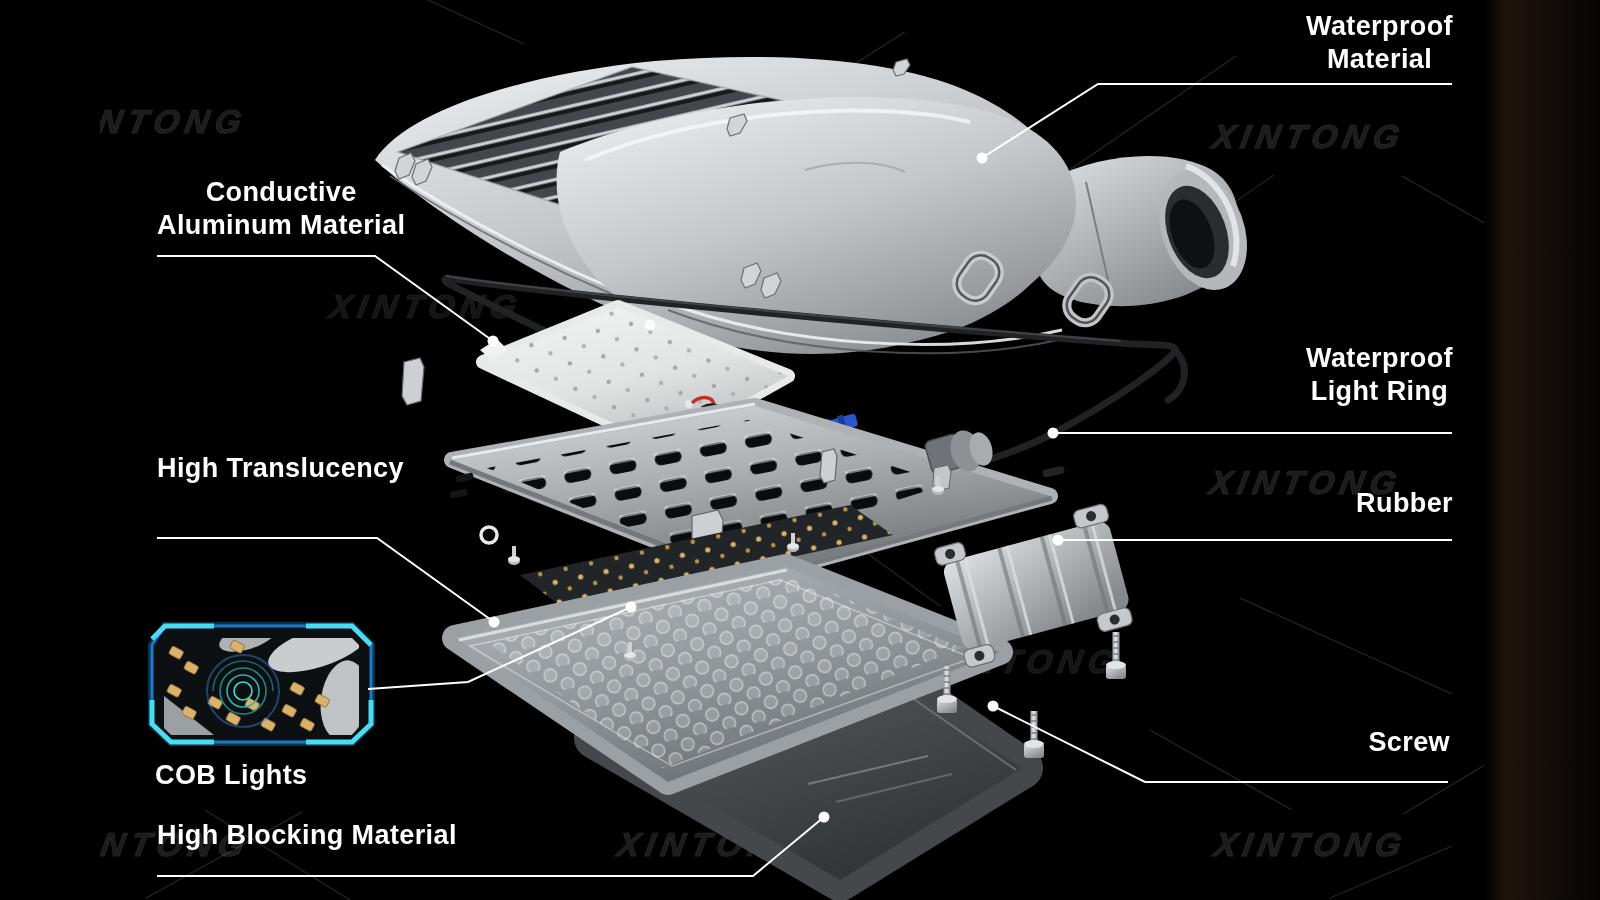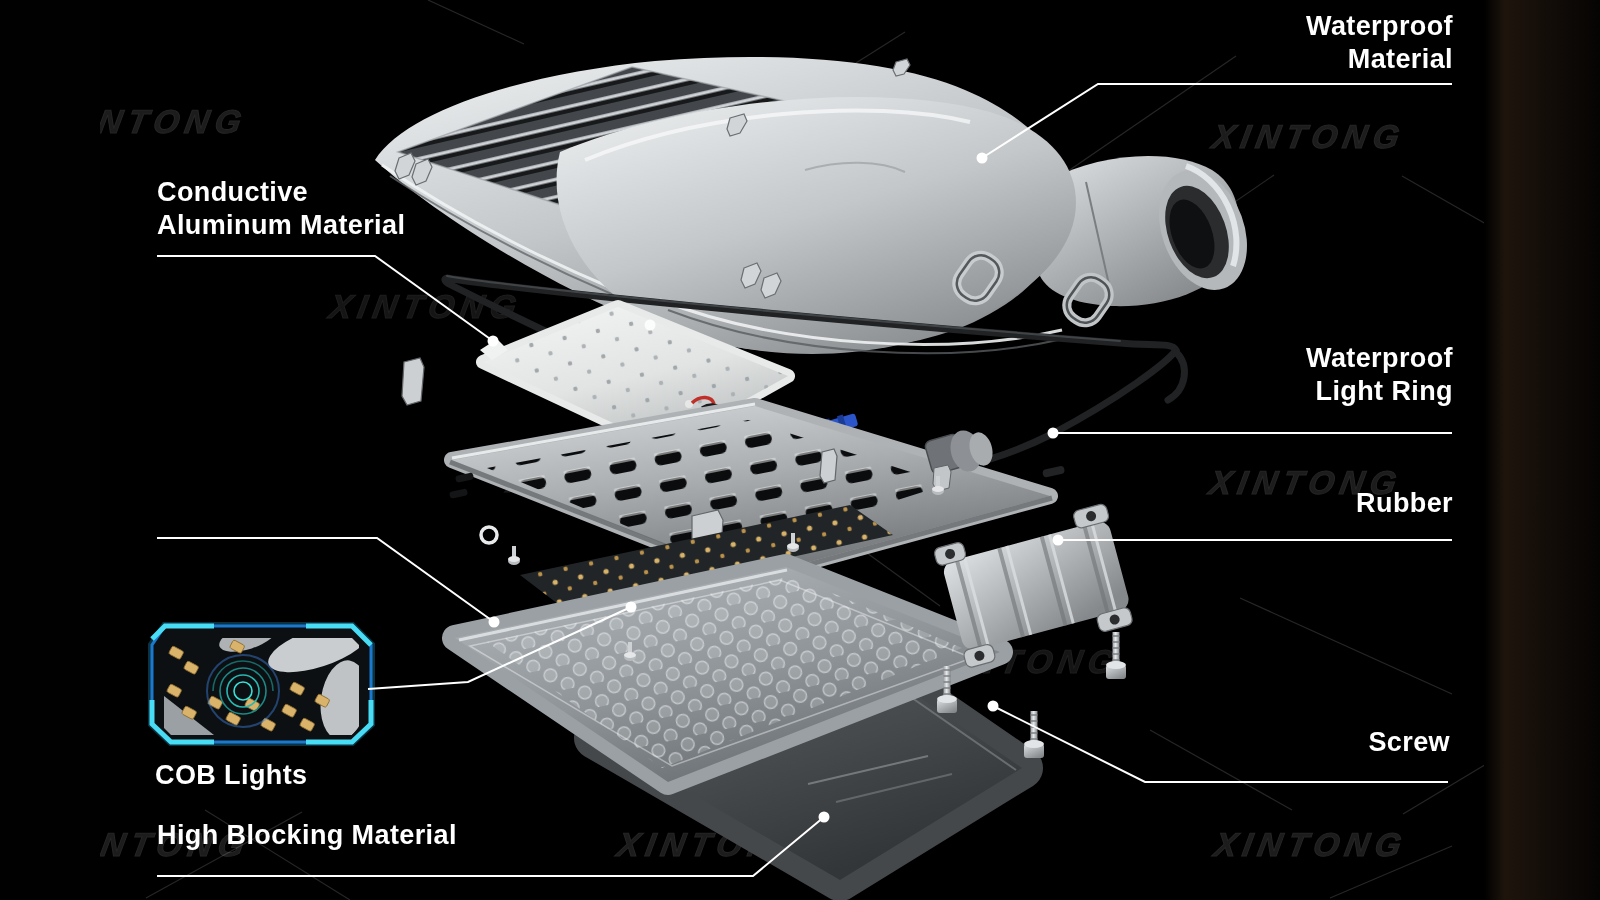--- a/index.html
+++ b/index.html
@@ -4,22 +4,22 @@
 <style>
   html,body{margin:0;padding:0;background:#000;}
   .stage{position:relative;width:1600px;height:900px;background:#000;overflow:hidden;
          font-family:"Liberation Sans", sans-serif;}
   svg{position:absolute;left:0;top:0;}
   .wm{position:absolute;font-style:italic;font-weight:bold;font-size:33px;letter-spacing:6px;
       color:rgba(38,38,38,0.75);-webkit-text-stroke:1px #262626;transform:skewX(-10deg);
       white-space:nowrap;z-index:2;}
   .wm.dim{color:rgba(30,30,30,0.7);-webkit-text-stroke:1px #1f1f1f;}
   .label{position:absolute;color:#fff;font-weight:bold;font-size:27px;line-height:1.24;
-         letter-spacing:0.4px;z-index:6;white-space:nowrap;}
-  .label.right{text-align:right;}
+         letter-spacing:0.4px;z-index:6;white-space:nowrap;text-align:center;}
+  .label.right{}
   .parts{z-index:3;}
   .leaders{z-index:5;}
   .bars{z-index:4;}
 </style>
 </head>
 <body>
 
 <div class="stage">
 
   <div class="wm" style="left:55px;top:103px;">XINTONG</div>
@@ -361,20 +361,21 @@
   <div class="label right" style="right:147px;top:342px;">
     <div>Waterproof</div>
     <div>Light Ring</div>
   </div>
 
   <div class="label right" style="right:147px;top:487px;">
     <div>Rubber</div>
   </div>
 
   <div class="label" style="left:157px;top:452px;">
+    <div>High Translucency</div>
   </div>
 
   <div class="label" style="left:155px;top:759px;">
     <div>COB Lights</div>
   </div>
 
   <div class="label right" style="right:150px;top:726px;">
     <div>Screw</div>
   </div>
 

